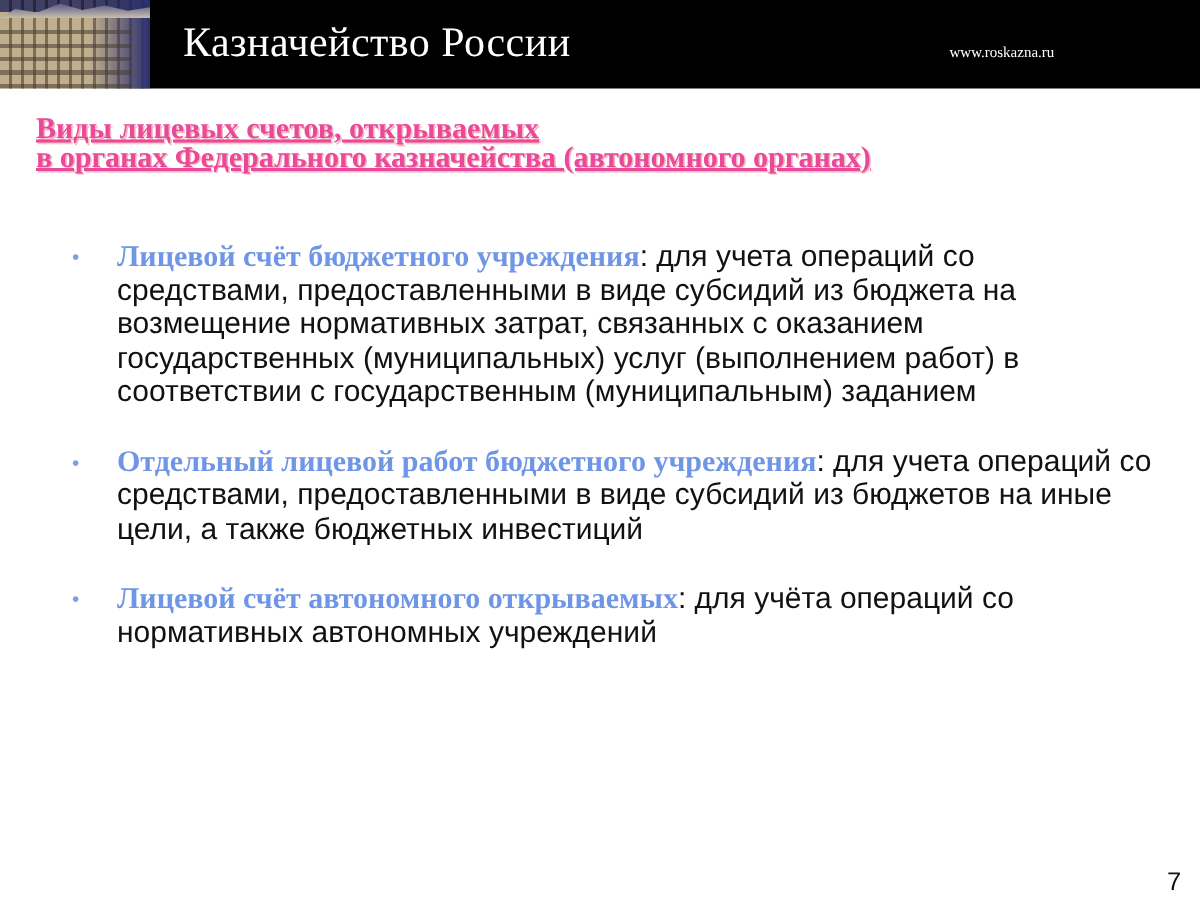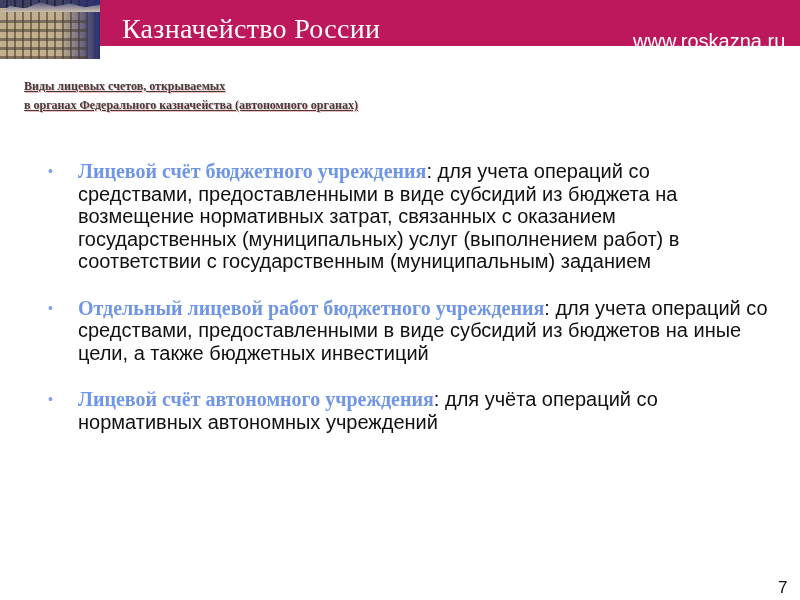--- a/index.html
+++ b/index.html
@@ -2,22 +2,22 @@
 <html><head>
   <meta charset="utf-8">
   <style>
     html, body { margin: 0; padding: 0; }
     body {
       width: 800px; height: 600px; overflow: hidden; position: relative;
       background: #ffffff;
       font-family: "DejaVu Sans", sans-serif;
     }
     .header {
-      position: absolute; left: 0; top: 0; width: 800px; height: 46px;
-      background: #be185d;
+      position: absolute; left: 0; top: 0; width: 800px; height: 59px;
+      background: #000000;
     }
     .header-photo {
       position: absolute; left: 0; top: 0; width: 100px; height: 59px;
       background:
         linear-gradient(90deg, rgba(43,47,108,0) 60%, #2b2f6c 100%),
         repeating-linear-gradient(90deg, #d8cdb8 0 6px, #8a8070 6px 8px),
         linear-gradient(180deg, #4a4f8a 0 8px, #e3d9c4 8px 100%);
       background-blend-mode: normal, multiply, normal;
       overflow: hidden;
     }
@@ -31,27 +31,27 @@
       background: linear-gradient(180deg, #3b3f7a, #c9bfae);
       clip-path: polygon(0 100%, 10% 50%, 25% 70%, 40% 20%, 55% 55%, 70% 30%, 85% 60%, 100% 40%, 100% 100%);
     }
     .header-title {
       position: absolute; left: 122px; top: 13px;
       color: #ffffff; font-family: "Liberation Serif", serif; font-size: 28px;
       letter-spacing: 0.3px; white-space: nowrap;
     }
     .header-url {
       position: absolute; left: 633px; top: 30px;
-      color: #ffffff; font-family: Liberation Sans, sans-serif; font-size: 20px;
+      color: #ffffff; font-family: Liberation Serif, serif; font-size: 10px;
       white-space: nowrap;
     }
     .slide-title {
       position: absolute; left: 24px; top: 77px;
-      font-family: "Liberation Serif", serif; font-weight: bold; font-size: 12px;
-      line-height: 19px; color: #404040; text-decoration: underline;
+      font-family: "Liberation Serif", serif; font-weight: bold; font-size: 20px;
+      line-height: 19px; color: #ec4899; text-decoration: underline;
       text-shadow: 1px 1px 0 #f2b8bc;
     }
     .slide-title span { display: block; }
     .content {
       position: absolute; left: 48px; top: 160px; width: 720px;
       font-family: "Liberation Sans", sans-serif; font-size: 20px; line-height: 22.5px;
       color: #111111;
     }
     .bullet-item {
       position: relative; padding-left: 30px; margin-bottom: 24px;
@@ -88,17 +88,17 @@
   <div class="bullet-item">
     <span class="bullet-dot">•</span>
     <span class="term">Лицевой счёт бюджетного учреждения</span><span>: для учета операций со средствами, предоставленными в виде субсидий из бюджета на возмещение нормативных затрат, связанных с оказанием государственных (муниципальных) услуг (выполнением работ) в соответствии с государственным (муниципальным) заданием</span>
   </div>
   <div class="bullet-item">
     <span class="bullet-dot">•</span>
     <span class="term">Отдельный лицевой работ бюджетного учреждения</span><span>: для учета операций со средствами, предоставленными в виде субсидий из бюджетов на иные цели, а также бюджетных инвестиций</span>
   </div>
   <div class="bullet-item">
     <span class="bullet-dot">•</span>
-    <span class="term">Лицевой счёт автономного учреждения</span><span>: для учёта операций со нормативных автономных учреждений</span>
+    <span class="term">Лицевой счёт автономного открываемых</span><span>: для учёта операций со нормативных автономных учреждений</span>
   </div>
 </div>
 
 <div class="page-number">7</div>
 
 </body></html>

